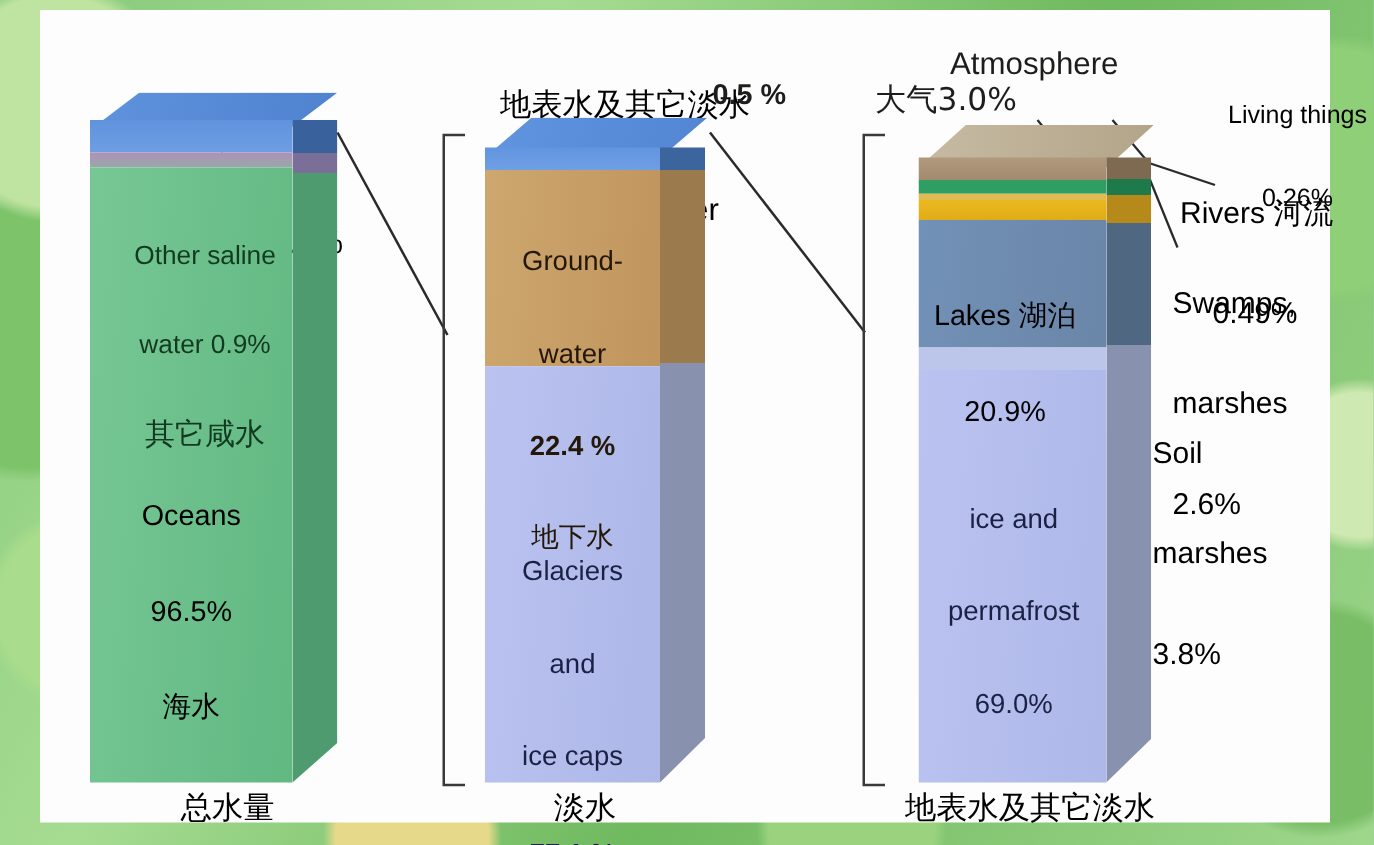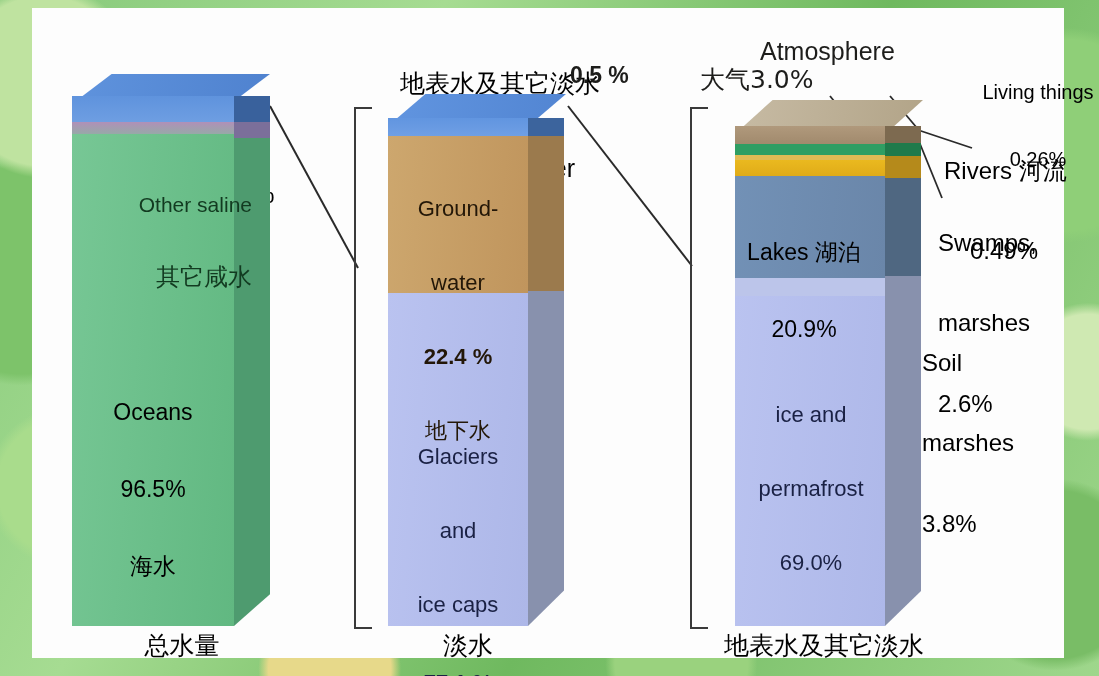--- a/index.html
+++ b/index.html
@@ -79,22 +79,23 @@
            clip-path:polygon(20% 0%,100% 0%,80% 100%,0% 100%);"></div>
 
       <div class="side" style="left:162px;top:0;height:100%;
            background:linear-gradient(180deg,#39619c 0 5%,#7b6f9a 5% 8%,#4e9b6f 8% 100%);
            clip-path:polygon(0 0,100% -6%,100% 94%,0 100%);"></div>
 
       <div class="face" style="top:0;height:26px;background:linear-gradient(180deg,#5f93dd,#6e9ee2);"></div>
       <div class="face" style="top:26px;height:12px;background:linear-gradient(180deg,#b090b8,#97a9a8);"></div>
       <div class="face" style="top:38px;height:492px;background:linear-gradient(95deg,#77c795,#61b881);"></div>
 
-      <div class="lbl" style="left:4px;top:50px;width:176px;font-size:21px;color:#123a20;text-align:right;">
+      <div class="lbl" style="left:4px;top:50px;width:176px;font-size:21px;color:#123a20;text-align:center;">
         <div>Other saline</div>
+        <div>water 0.9%</div>
         <div class="cn" style="font-size:24px;">其它咸水</div>
       </div>
 
       <div class="lbl" style="left:0;top:252px;width:162px;font-size:23px;color:#000000;">
         <div>Oceans</div>
         <div>96.5%</div>
         <div class="cn">海水</div>
       </div>
     </div>
 

